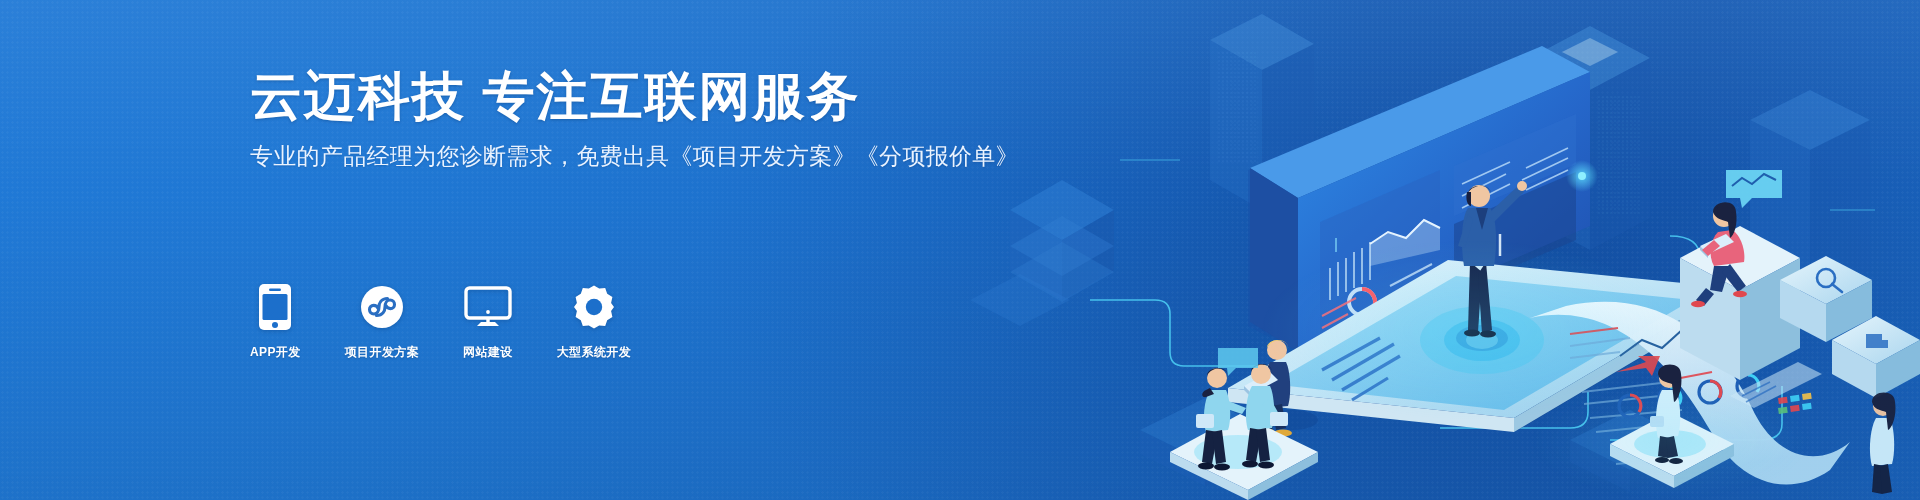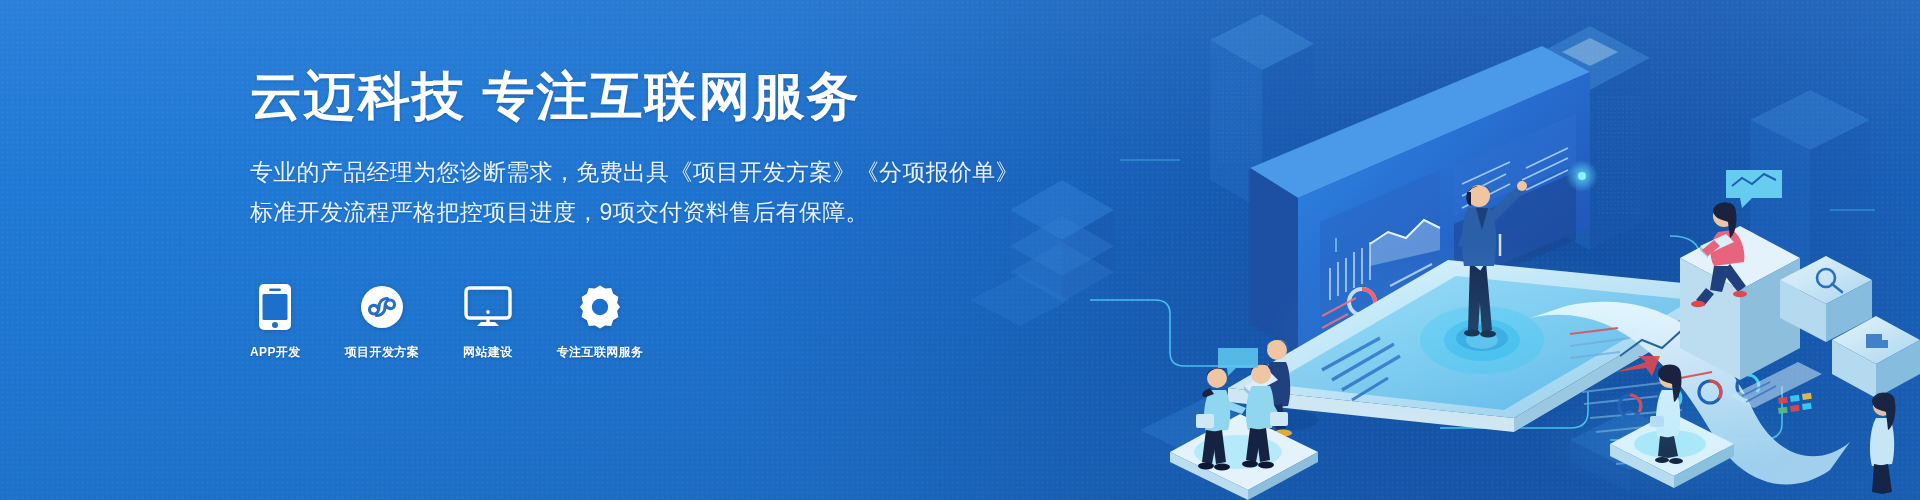--- a/index.html
+++ b/index.html
@@ -43,21 +43,21 @@
   .headline {
     color:#ffffff;
     font-size:52px;
     font-weight:bold;
     letter-spacing:2px;
     line-height:1.18;
     white-space:nowrap;
     text-shadow:0 1px 3px rgba(4,40,90,0.30);
   }
   .sub {
-    margin-top:26px;
+    margin-top:10px;
     color:#eaf3ff;
     font-size:23px;
     line-height:1.72;
     letter-spacing:0.3px;
     white-space:nowrap;
     text-shadow:0 1px 2px rgba(4,40,90,0.22);
   }
   .sub span { display:block; }
 
   
@@ -472,21 +472,20 @@
     </svg>
   </div>
 
   <div class="tex"></div>
   <div class="vig"></div>
 
   <div class="copy">
     <div class="headline">云迈科技 专注互联网服务</div>
     <div class="sub">
       <span>专业的产品经理为您诊断需求，免费出具《项目开发方案》《分项报价单》</span>
-      <span>标准开发流程严格把控项目进度，9项交付资料售后有保障。</span>
     </div>
   </div>
 
   <div class="svc">
 
     <div class="svc-item">
       <div class="svc-ico">
         <svg width="34" height="48" viewBox="0 0 34 48">
           <rect x="1" y="1" width="32" height="46" rx="5" ry="5" fill="#ffffff"></rect>
           <rect x="11" y="5.5" width="12" height="2.6" rx="1.3" fill="#1c6fcb"></rect>
@@ -521,18 +520,18 @@
       <div class="svc-lbl">网站建设</div>
     </div>
 
     <div class="svc-item">
       <div class="svc-ico">
         <svg width="46" height="46" viewBox="0 0 46 46">
           <path d="M23 1.5 L28.2 4.6 L34.2 4.0 L36.2 9.8 L41.4 13.0 L40.1 18.9 L43.0 23.0 L40.1 27.1 L41.4 33.0 L36.2 36.2 L34.2 42.0 L28.2 41.4 L23 44.5 L17.8 41.4 L11.8 42.0 L9.8 36.2 L4.6 33.0 L5.9 27.1 L3.0 23.0 L5.9 18.9 L4.6 13.0 L9.8 9.8 L11.8 4.0 L17.8 4.6 Z" fill="#ffffff"></path>
           <circle cx="23" cy="23" r="8.2" fill="#1c6fcb"></circle>
         </svg>
       </div>
-      <div class="svc-lbl">专注互联网服务</div>
+      <div class="svc-lbl">大型系统开发</div>
     </div>
 
   </div>
 
 </div>
 
 </body></html>

